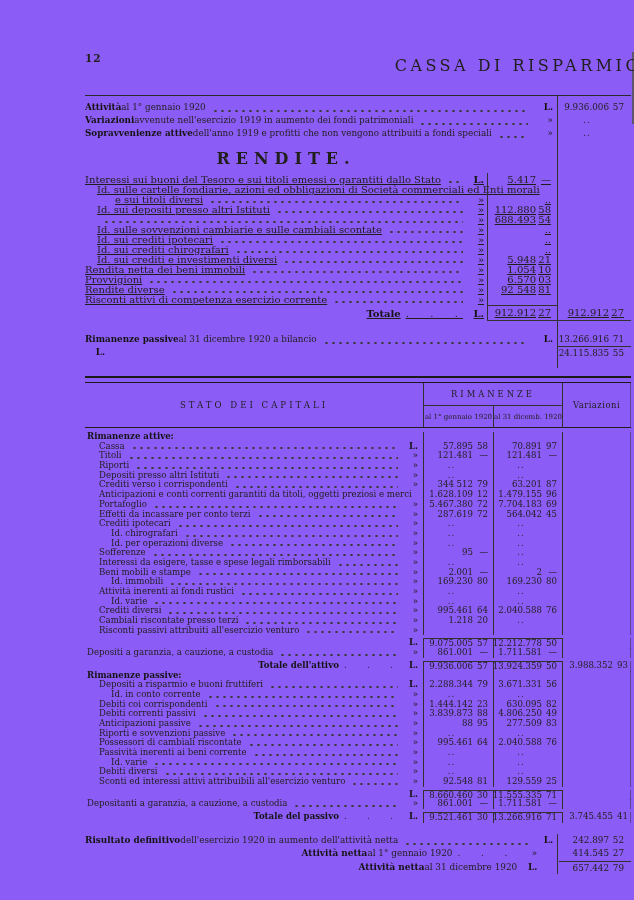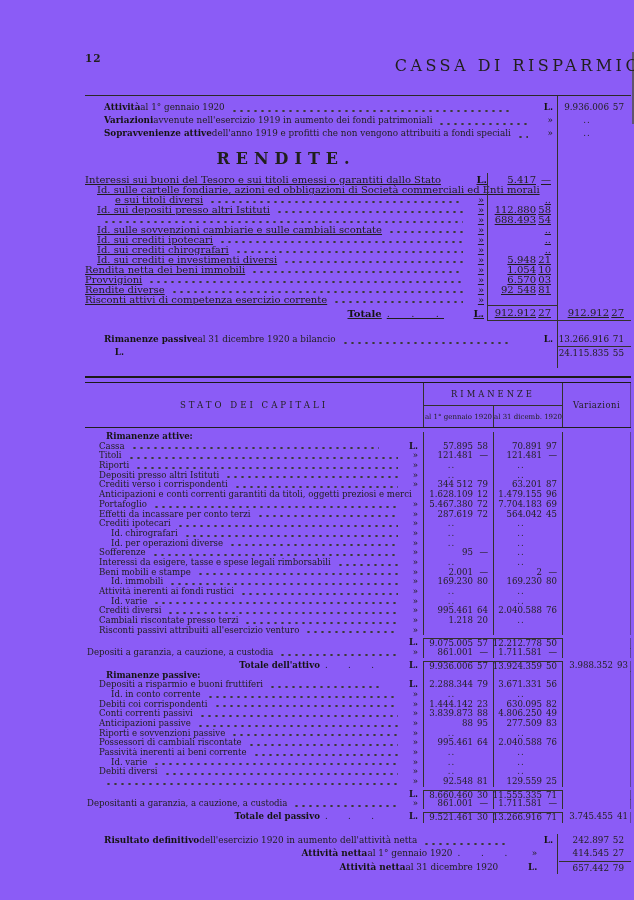--- a/index.html
+++ b/index.html
@@ -1,19 +1,19 @@
 <!DOCTYPE html>
 <html><head>
 <meta charset="utf-8">
 <style>
   html,body{margin:0;padding:0;background:#e9e8e4;}
   .page{position:relative;width:634px;height:900px;background:#8b5cf6;overflow:hidden;
         font-family:"DejaVu Serif","Liberation Serif",serif;color:#201f1c;}
   .content{position:absolute;left:85px;top:46px;width:546px;}
-  .b{font-weight:bold;color:#151412;margin-left:19px;}
+  .b{font-weight:bold;color:#151412;}
   
   .hdr{position:relative;height:49px;}
   .pgnum{position:absolute;left:0;top:6px;font-size:10.5px;font-weight:bold;letter-spacing:1px;}
   .ptitle{position:absolute;right:-11px;top:10px;font-size:16px;letter-spacing:3.5px;white-space:nowrap;}
   .edge{position:absolute;right:0px;top:52px;height:72px;width:2px;background:#55534e;opacity:.8;}
   
   .upper{position:relative;border-top:1px solid #2b2a27;padding:5px 0 9px 0;}
   .vl{position:absolute;width:1px;background:#33312d;}
   .vl-main{left:472px;top:0;bottom:0;}
   .urow{display:flex;height:13px;line-height:13px;font-size:8.8px;}
@@ -748,21 +748,21 @@
             <span class="cents">23</span>
           </div>
           <div class="num c2">
             <span class="main">630.095</span>
             <span class="cents">82</span>
           </div>
           <div class="num c3"></div>
         </div>
         <div class="trow">
           <div class="lblc ind1">
-            <span>Conti correnti passivi</span>
+            <span>Debiti correnti passivi</span>
             <span class="lead"></span>
             <span class="cur">»</span>
           </div>
           <div class="num c1">
             <span class="main">3.839.873</span>
             <span class="cents">88</span>
           </div>
           <div class="num c2">
             <span class="main">4.806.250</span>
             <span class="cents">49</span>
@@ -852,20 +852,21 @@
           <div class="num c1 ditto">
             <span>..</span>
           </div>
           <div class="num c2 ditto">
             <span>..</span>
           </div>
           <div class="num c3"></div>
         </div>
         <div class="trow">
           <div class="lblc ind1">
+            <span>Sconti ed interessi attivi attribuibili all'esercizio venturo</span>
             <span class="lead"></span>
             <span class="cur">»</span>
           </div>
           <div class="num c1">
             <span class="main">92.548</span>
             <span class="cents">81</span>
           </div>
           <div class="num c2">
             <span class="main">129.559</span>
             <span class="cents">25</span>

